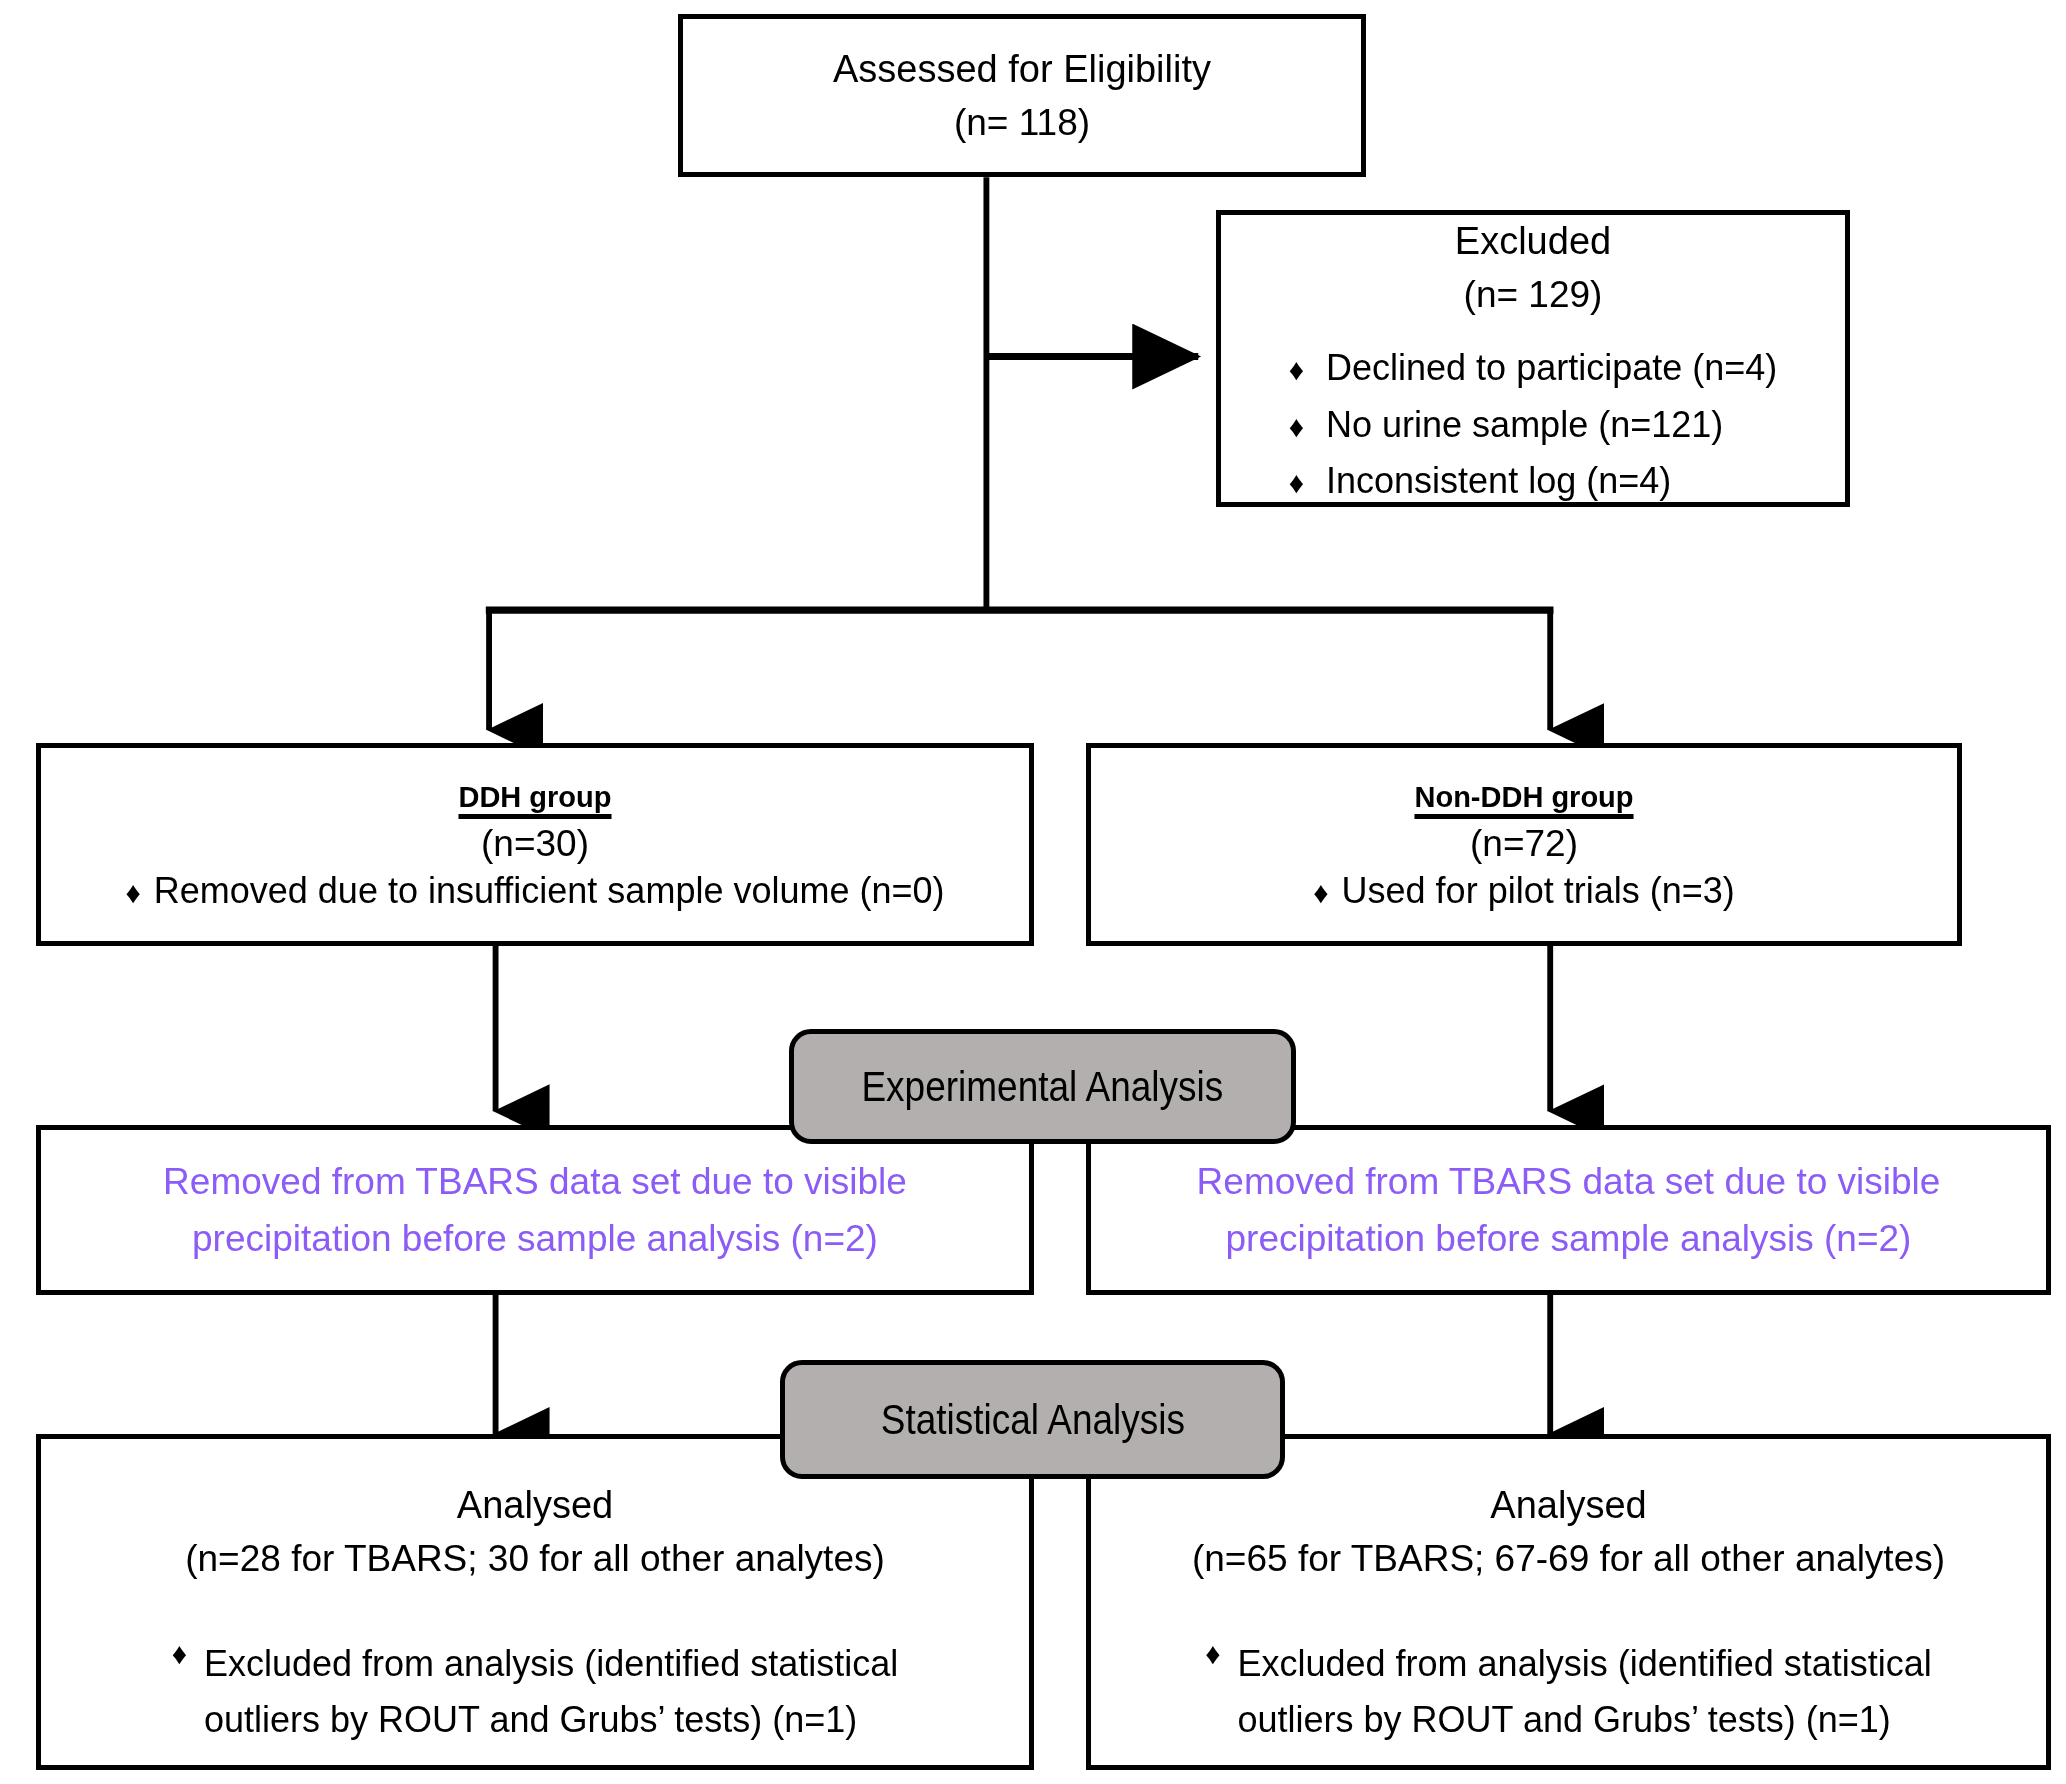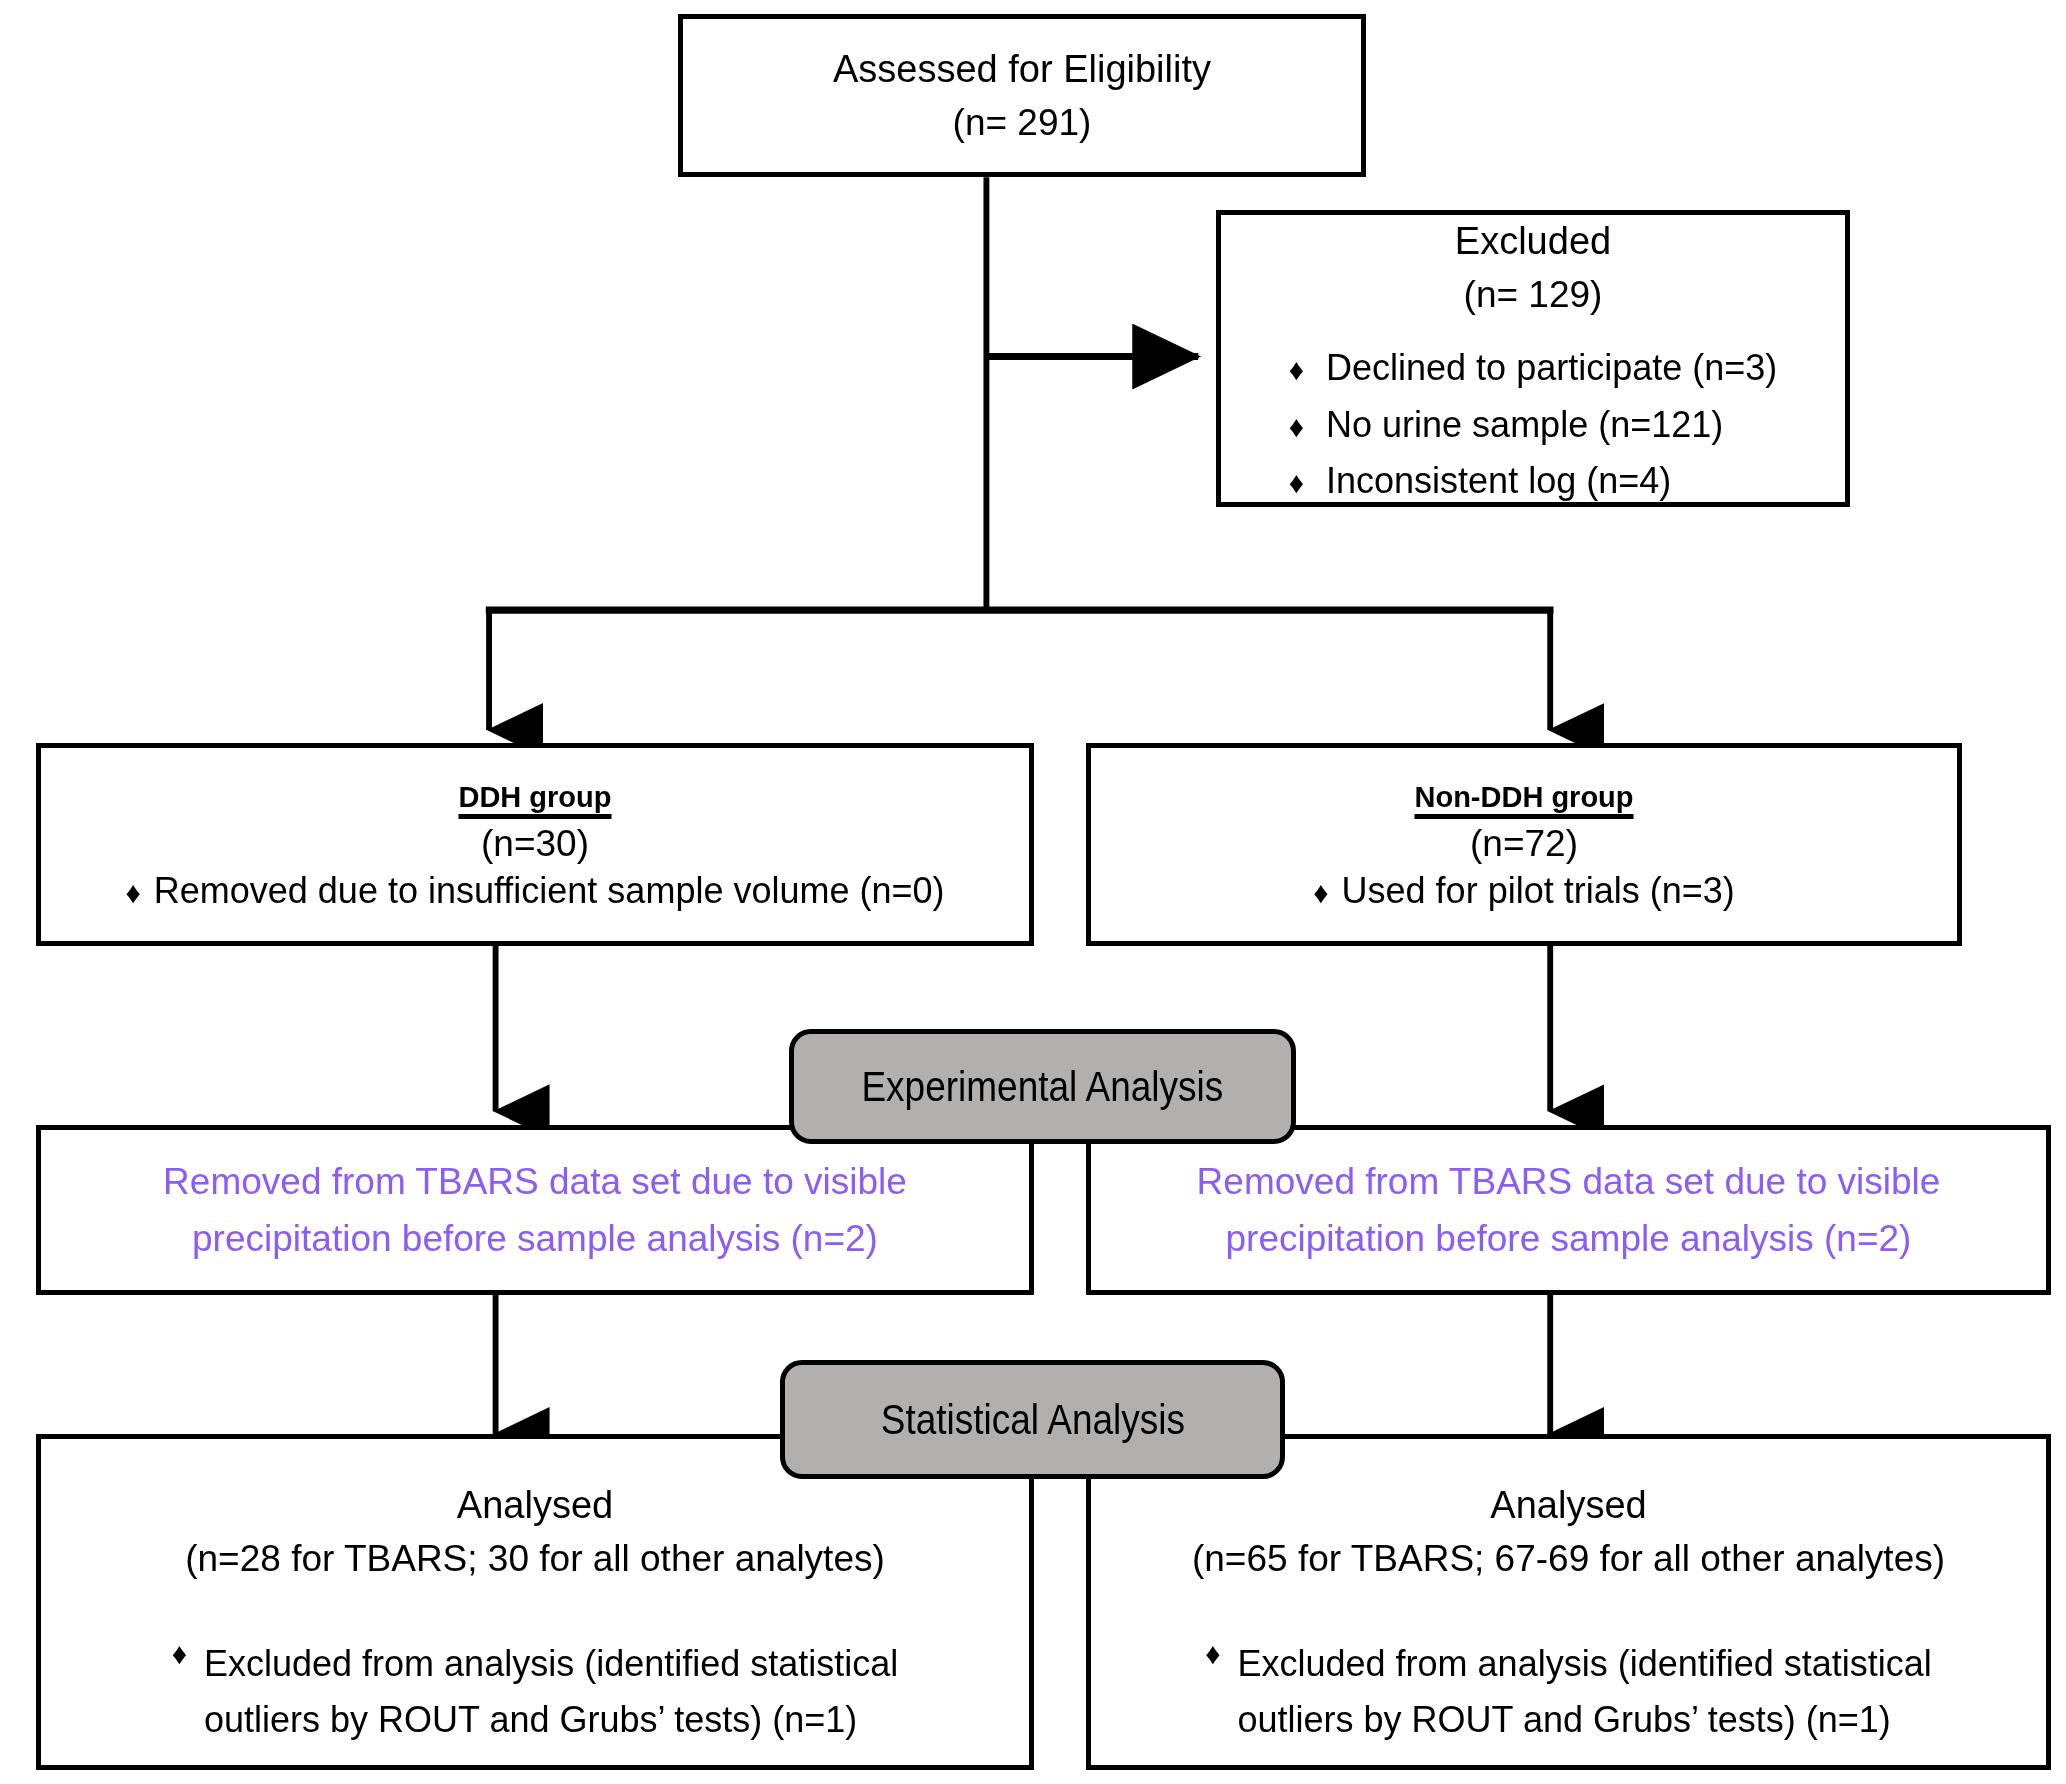--- a/index.html
+++ b/index.html
@@ -137,31 +137,31 @@
 
     <line x1="2378" y1="1451" x2="2378" y2="1705" stroke="#000" stroke-width="9" marker-end="url(#arrowDown)"></line>
 
     <line x1="760" y1="1986" x2="760" y2="2200" stroke="#000" stroke-width="9" marker-end="url(#arrowDown)"></line>
 
     <line x1="2378" y1="1986" x2="2378" y2="2200" stroke="#000" stroke-width="9" marker-end="url(#arrowDown)"></line>
   </svg>
 
   <div class="node" style="left:678px; top:14.3px; width:688px; height:163px;">
     <span class="line t-main">Assessed for Eligibility</span>
-    <span class="line t-sub">(n= 291)</span>
+    <span class="line t-sub">(n= 118)</span>
   </div>
 
   <div class="node" style="left:1216px; top:210px; width:634px; height:297px; justify-content:flex-start; ">
     <span class="line t-main">Excluded</span>
     <span class="line t-sub">(n= 129)</span>
     <div class="gap2"></div>
     <div class="bullets">
       <div class="brow">
         <span class="dia">♦</span>
-        <span>Declined to participate (n=3)</span>
+        <span>Declined to participate (n=4)</span>
       </div>
       <div class="brow">
         <span class="dia">♦</span>
         <span>No urine sample (n=121)</span>
       </div>
       <div class="brow">
         <span class="dia">♦</span>
         <span>Inconsistent log (n=4)</span>
       </div>
     </div>

